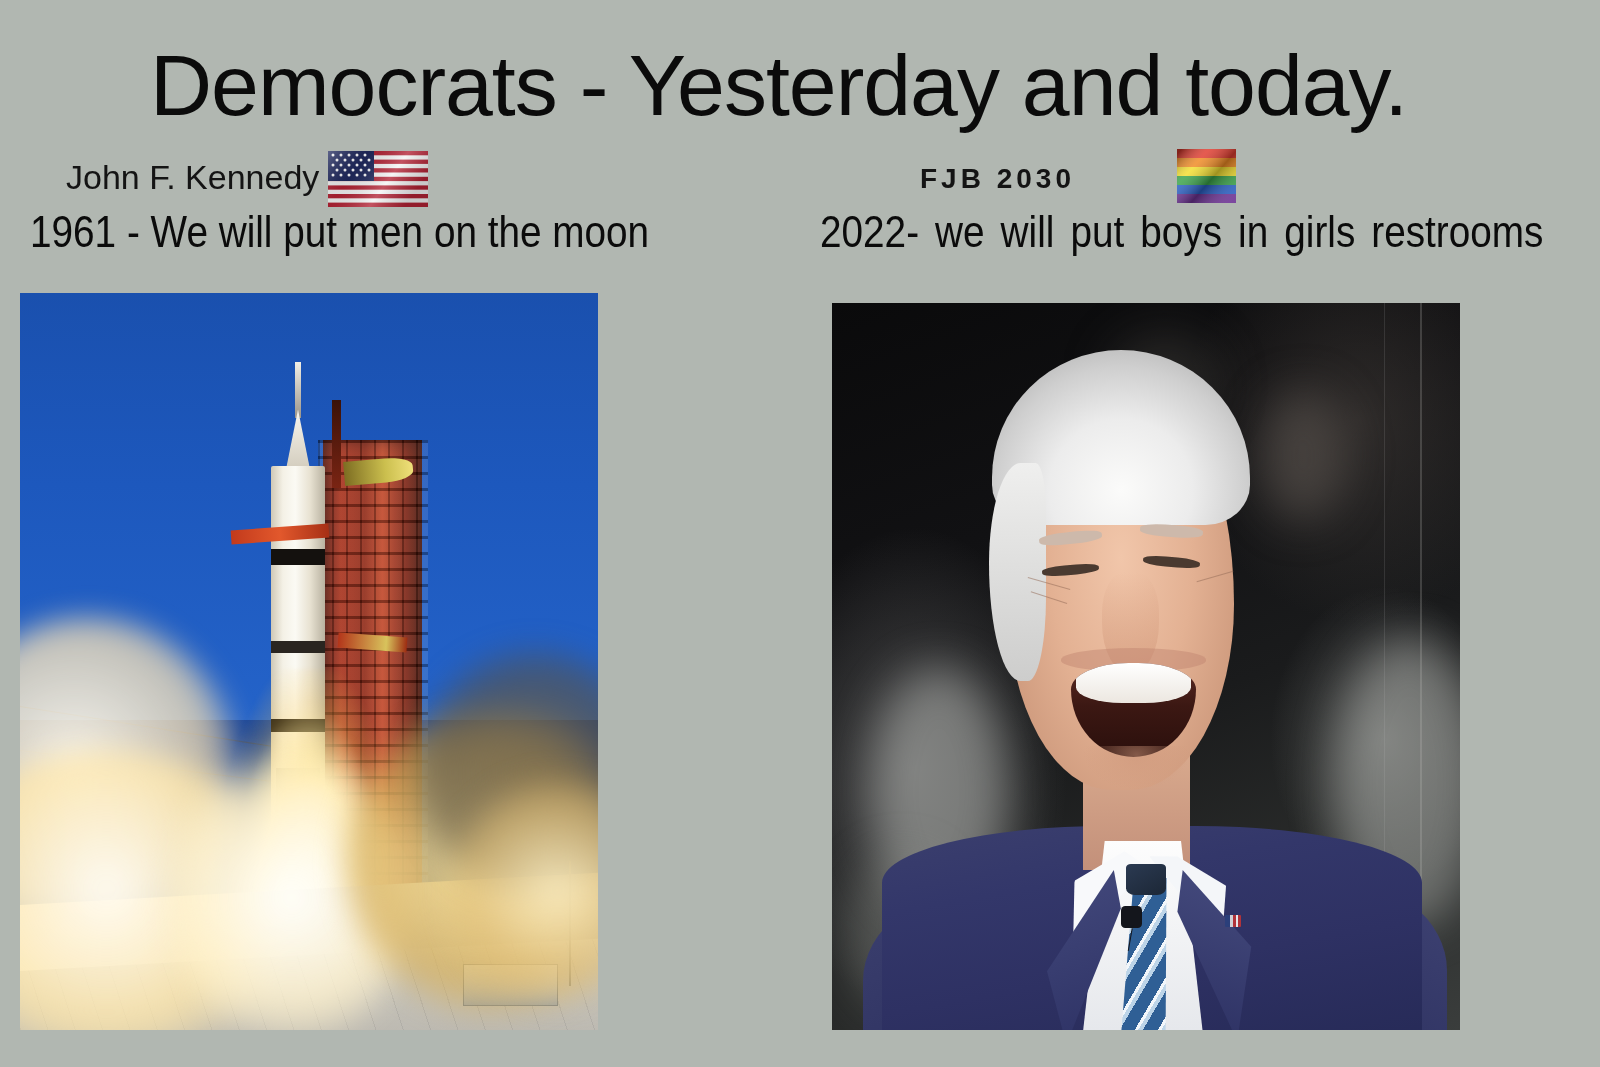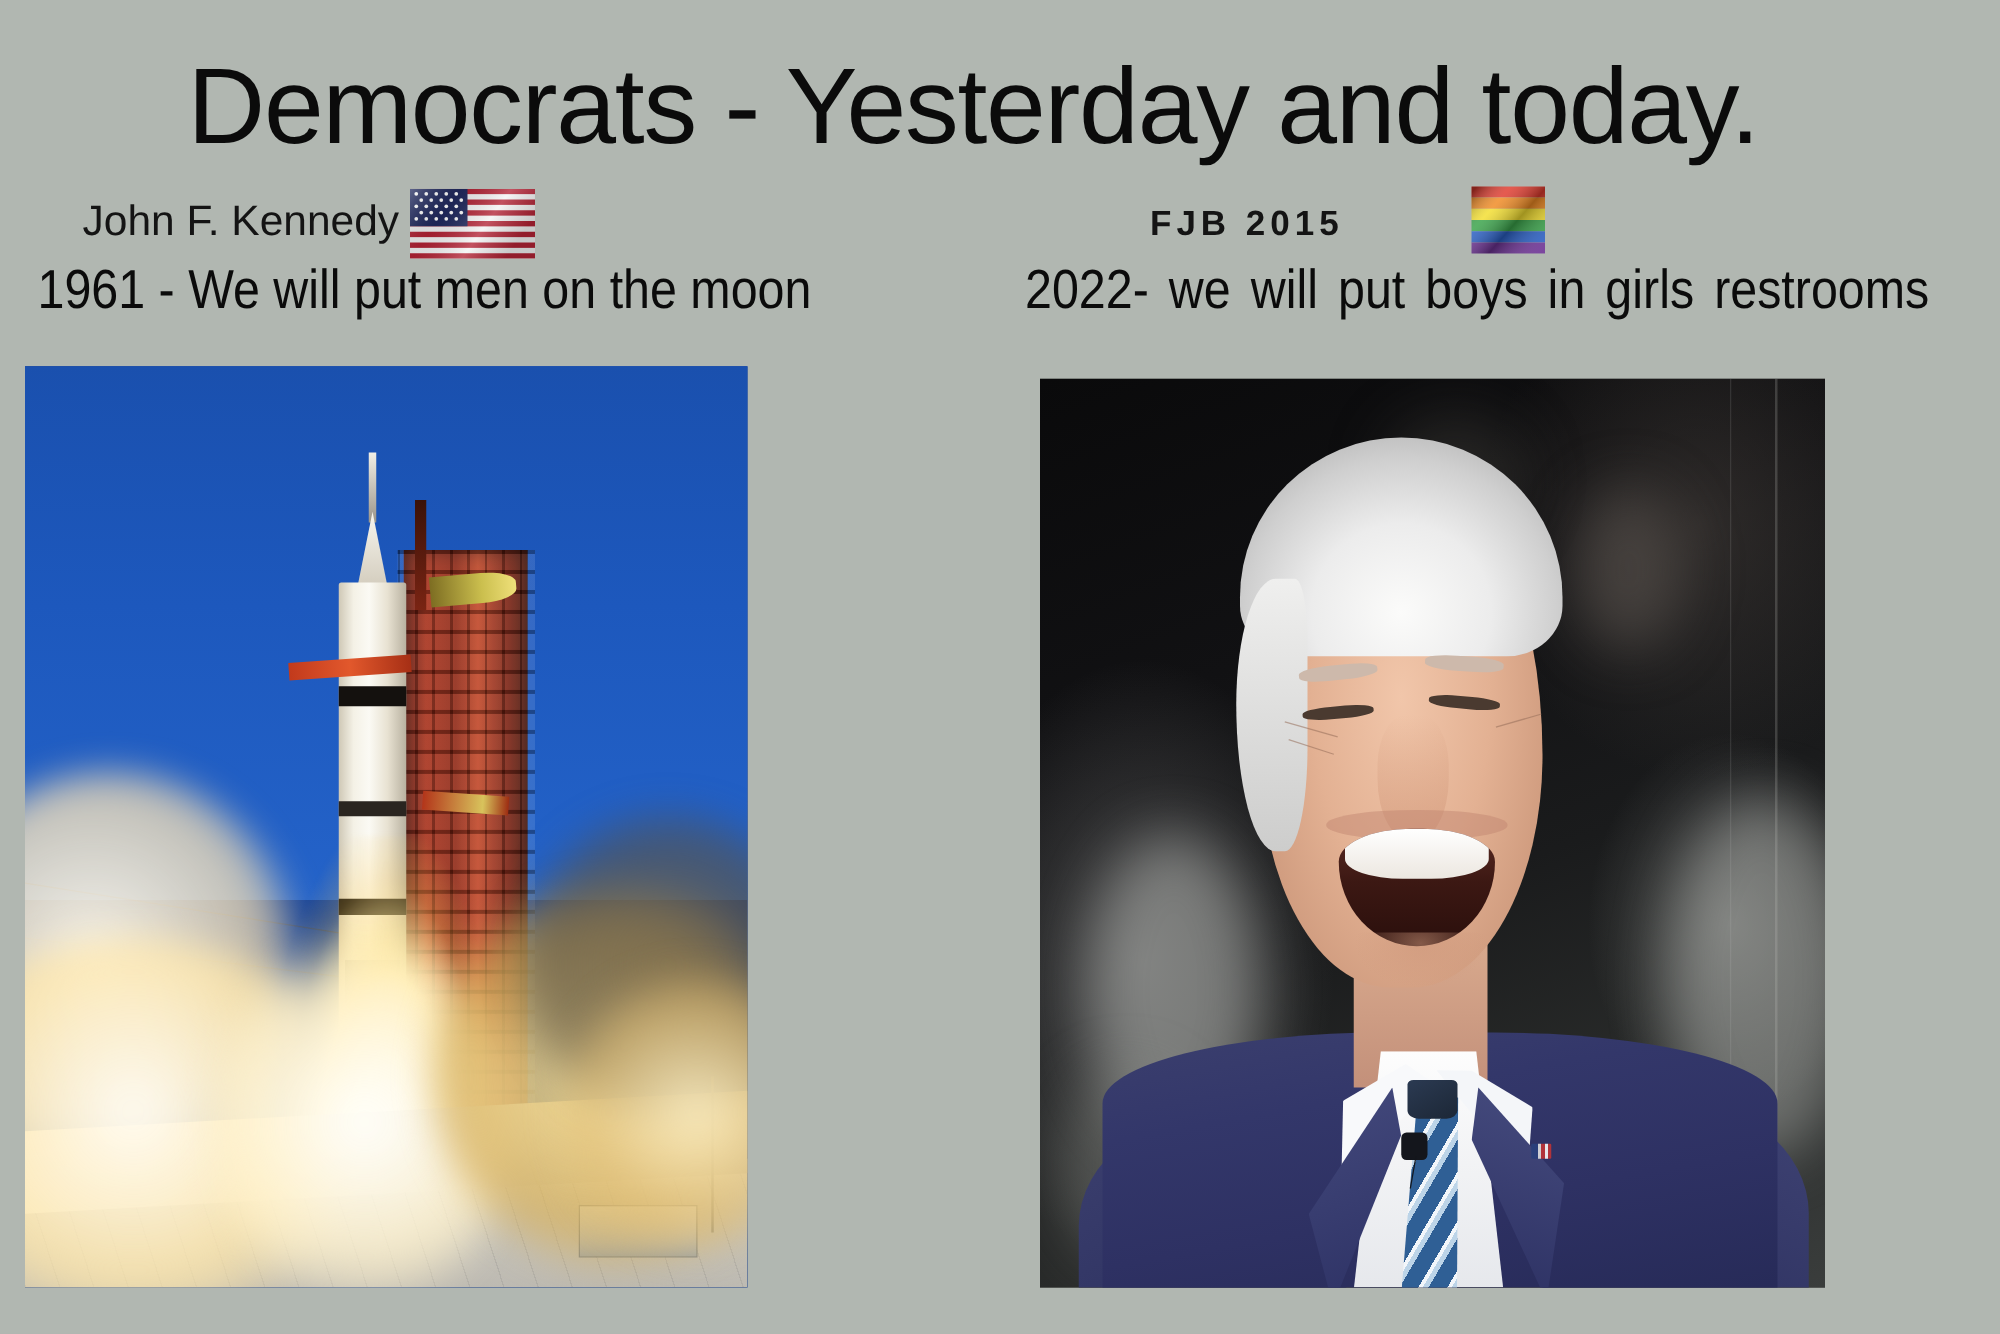--- a/index.html
+++ b/index.html
@@ -357,21 +357,21 @@
           <circle cx="21" cy="24" r="1.5"></circle>
           <circle cx="29" cy="24" r="1.5"></circle>
           <circle cx="37" cy="24" r="1.5"></circle>
       </g>
       <rect width="100" height="56" fill="url(#wv)"></rect>
     </svg>
   </div>
 
   <div class="cap-line left">1961 - We will put men on the moon</div>
 
-  <div class="cap-name right">FJB  2015</div>
+  <div class="cap-name right">FJB  2030</div>
 
   <div class="flag flag-pride">
     <svg viewBox="0 0 59 54" width="59" height="54" preserveAspectRatio="none">
       <defs>
         <linearGradient id="wv2" x1="0" y1="0.1" x2="1" y2="0.9">
           <stop offset="0%" stop-color="#000000" stop-opacity="0.42"></stop>
           <stop offset="28%" stop-color="#ffffff" stop-opacity="0.16"></stop>
           <stop offset="58%" stop-color="#000000" stop-opacity="0.34"></stop>
           <stop offset="100%" stop-color="#ffffff" stop-opacity="0.10"></stop>
         </linearGradient>

